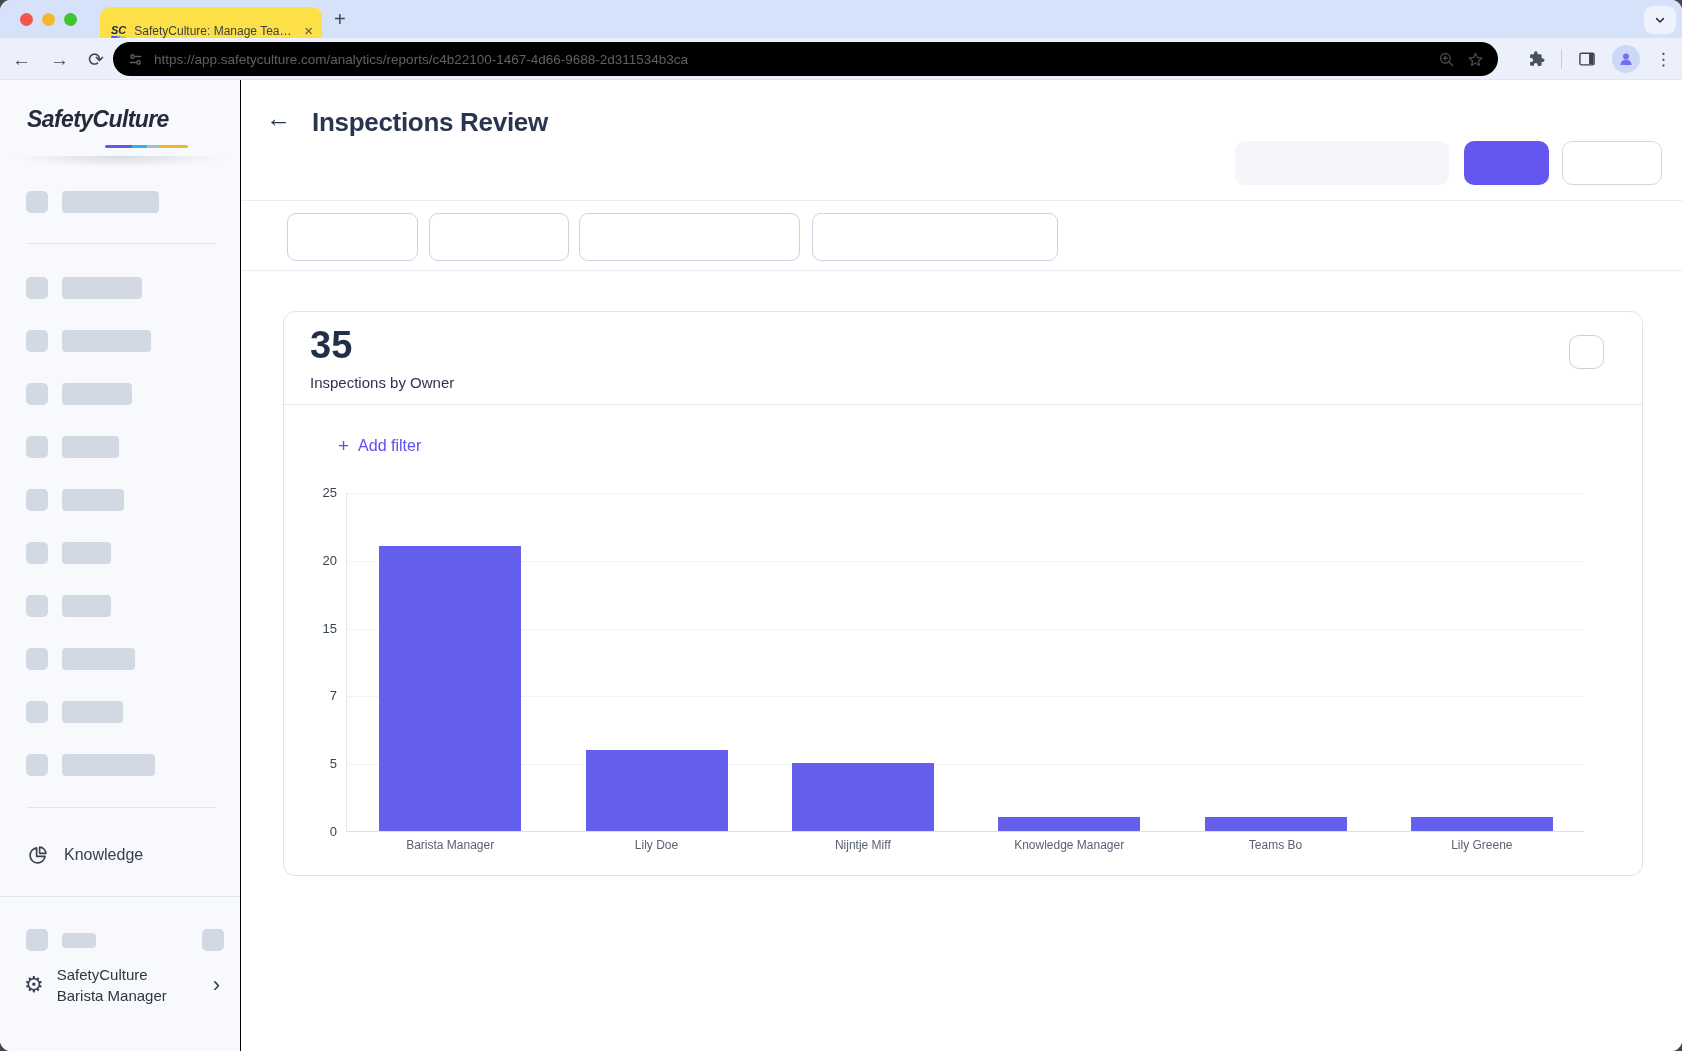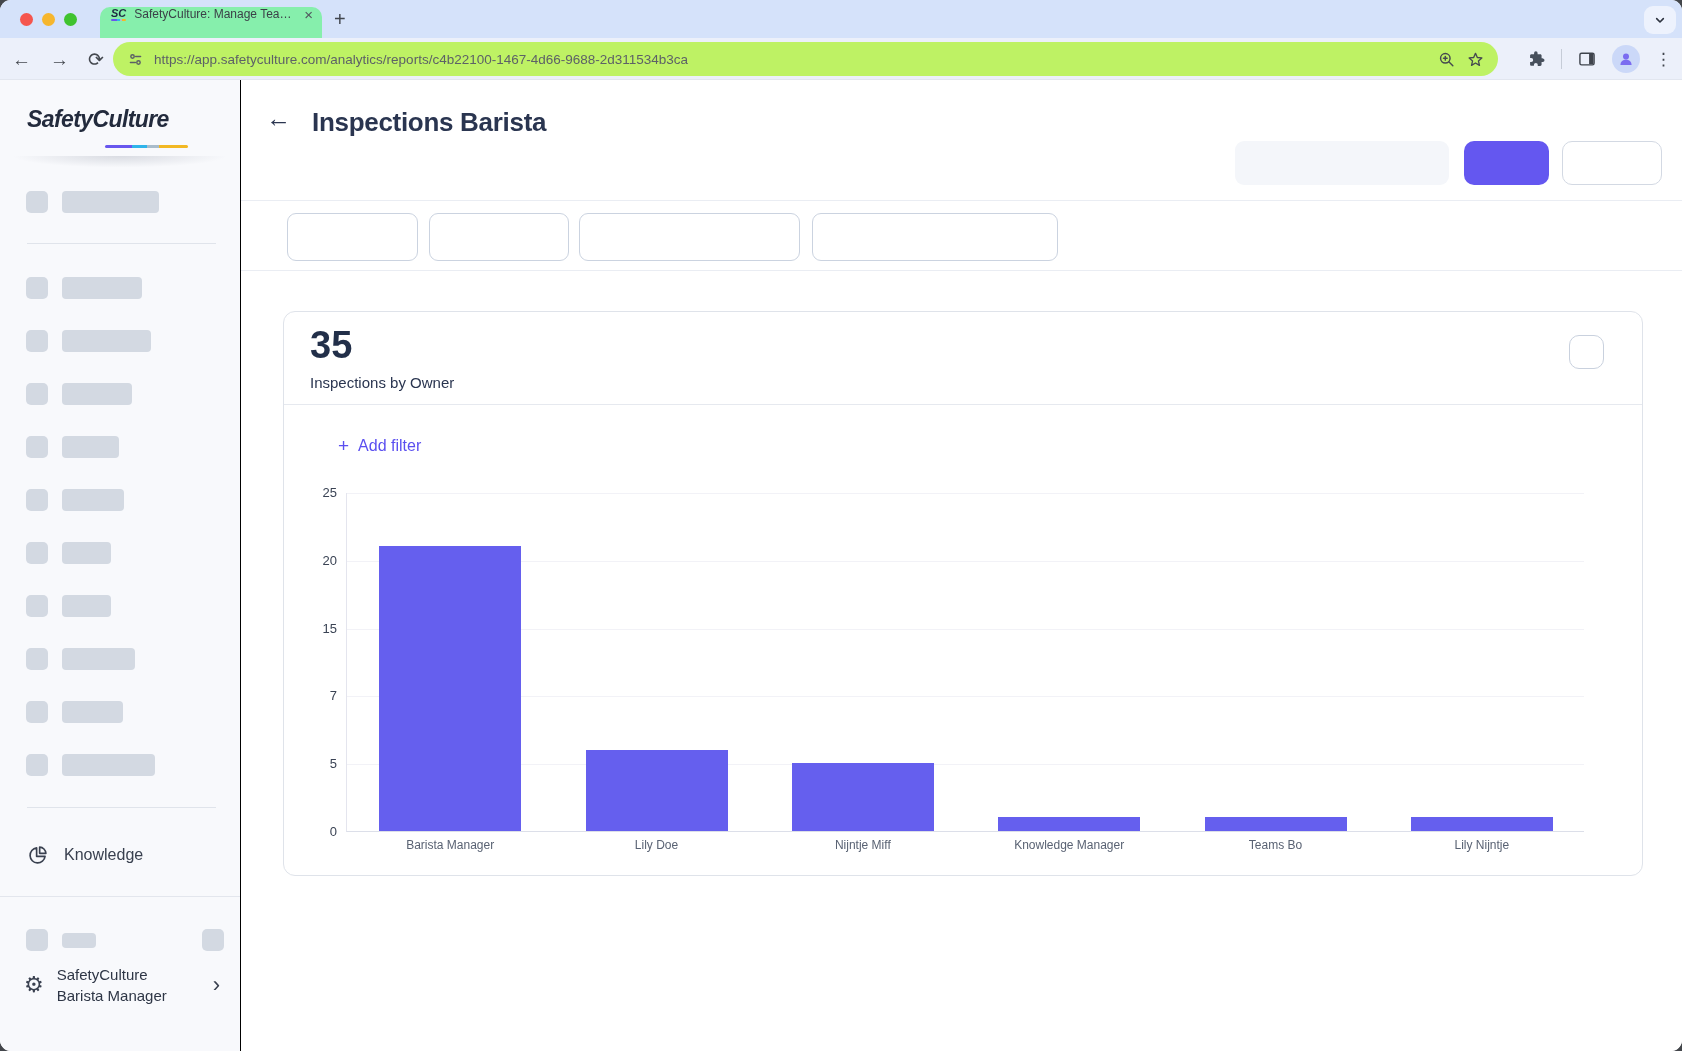--- a/index.html
+++ b/index.html
@@ -6,34 +6,34 @@
   :root { --accent:#6457f0; --bar:#655fee; --link:#5b4ff0; }
   html,body { background:#43464b; }
   body { font-family:"Liberation Sans", sans-serif; }
   .win { position:relative; width:1682px; height:1051px; background:#fff; border-radius:11px; overflow:hidden; }
 
   
   .tabstrip { position:absolute; inset:0 0 auto 0; height:38px; background:#d5e2fa; }
   .lights { position:absolute; left:20px; top:13px; display:flex; gap:9px; }
   .light { width:13px; height:13px; border-radius:50%; }
   .light.red{ background:#f5554d; } .light.yellow{ background:#f6b62d; } .light.green{ background:#3fc32f; }
-  .tab { position:absolute; left:100px; top:7px; width:222px; height:31px; background:#86efac; border-radius:10px 10px 0 0; display:flex; align-items:flex-start; padding:0 9px 0 11px; gap:8px; }
+  .tab { position:absolute; left:100px; top:7px; width:222px; height:31px; background:#fde047; border-radius:10px 10px 0 0; display:flex; align-items:flex-end; padding:0 9px 0 11px; gap:8px; }
   .favicon { position:relative; font-style:italic; font-weight:700; font-size:11px; color:#1d2740; flex:0 0 auto; padding-bottom:2px; }
   .favicon::after { content:""; position:absolute; left:0; right:0; bottom:0; height:2px; border-radius:1px;
     background:linear-gradient(90deg,#6857ee 0 40%,#2fb4ea 40% 60%,#aebdd0 60% 75%,#f2b824 75% 100%); }
   .tab-title { flex:1; font-size:12px; color:#3b4048; white-space:nowrap; overflow:hidden; text-overflow:ellipsis; }
   .tab-close { font-size:15px; color:#51565e; line-height:1; cursor:pointer; }
   .newtab { position:absolute; left:334px; top:8px; font-size:20px; color:#41464e; cursor:pointer; }
   .tab-menu-btn { position:absolute; left:1644px; top:6px; width:32px; height:28px; background:#edf2fd; border-radius:9px; display:grid; place-items:center; cursor:pointer; }
 
   
   .toolbar { position:absolute; left:0; right:0; top:38px; height:42px; background:#ecf0fa; border-bottom:1px solid #e2e6ef; }
   .nav { position:absolute; left:12px; top:0; height:42px; display:flex; align-items:center; gap:19px; }
   .nav span { font-size:19px; color:#44484f; cursor:pointer; line-height:1; }
-  .urlbar { position:absolute; left:113px; top:4px; width:1385px; height:34px; background:#bef264; border-radius:17px; display:flex; align-items:center; padding:0 13px 0 14px; gap:10px; }
+  .urlbar { position:absolute; left:113px; top:4px; width:1385px; height:34px; background:#000000; border-radius:17px; display:flex; align-items:center; padding:0 13px 0 14px; gap:10px; }
   .url-text { flex:1; font-size:13.5px; color:#5d6167; white-space:nowrap; overflow:hidden; }
   .urlbar .ic { display:grid; place-items:center; cursor:pointer; }
   .tools { position:absolute; right:10px; top:0; height:42px; display:flex; align-items:center; gap:15px; }
   .tools .ic { display:grid; place-items:center; cursor:pointer; }
   .sep { width:1px; height:20px; background:#c6ccd7; }
   .avatar { width:28px; height:28px; border-radius:50%; background:#cbd8f8; display:grid; place-items:center; cursor:pointer; }
   .dots { font-size:17px; color:#3f444c; cursor:pointer; }
 
   
   .sidebar { position:absolute; left:0; top:80px; width:241px; bottom:0; background:#f8f9fc; border-right:1px solid #000000; }
@@ -209,21 +209,21 @@
       <span class="org-text">
         <span>SafetyCulture</span><br>
         <span>Barista Manager</span>
       </span>
       <span class="org-chevron">›</span>
     </div>
   </aside>
 
   <main class="main">
     <span class="back-btn">←</span>
-    <h1 class="page-title">Inspections Barista</h1>
+    <h1 class="page-title">Inspections Review</h1>
 
     <div class="hdr-skel"></div>
     <button class="btn-primary"></button>
     <button class="btn-outline"></button>
 
     <div class="hline" style="top:120px"></div>
 
     <div class="chip" style="left:46px;  width:131px"></div>
     <div class="chip" style="left:188px; width:140px"></div>
     <div class="chip" style="left:338px; width:221px"></div>
@@ -258,18 +258,18 @@
           <div class="xlab" style="left: 0px; width: 206.333px;">Barista Manager</div>
           <div class="bar" style="left: 238.5px; width: 142px; height: 81.36px; background: rgb(101, 95, 238);"></div>
           <div class="xlab" style="left: 206.333px; width: 206.333px;">Lily Doe</div>
           <div class="bar" style="left: 444.833px; width: 142px; height: 67.8px; background: rgb(101, 95, 238);"></div>
           <div class="xlab" style="left: 412.667px; width: 206.333px;">Nijntje Miff</div>
           <div class="bar" style="left: 651.167px; width: 142px; height: 13.56px; background: rgb(101, 95, 238);"></div>
           <div class="xlab" style="left: 619px; width: 206.333px;">Knowledge Manager</div>
           <div class="bar" style="left: 857.5px; width: 142px; height: 13.56px; background: rgb(101, 95, 238);"></div>
           <div class="xlab" style="left: 825.333px; width: 206.333px;">Teams Bo</div>
           <div class="bar" style="left: 1063.83px; width: 142px; height: 13.56px; background: rgb(101, 95, 238);"></div>
-          <div class="xlab" style="left: 1031.67px; width: 206.333px;">Lily Nijntje</div>
+          <div class="xlab" style="left: 1031.67px; width: 206.333px;">Lily Greene</div>
         </div>
     </section>
   </main>
 
 </div>
 
 </body></html>

